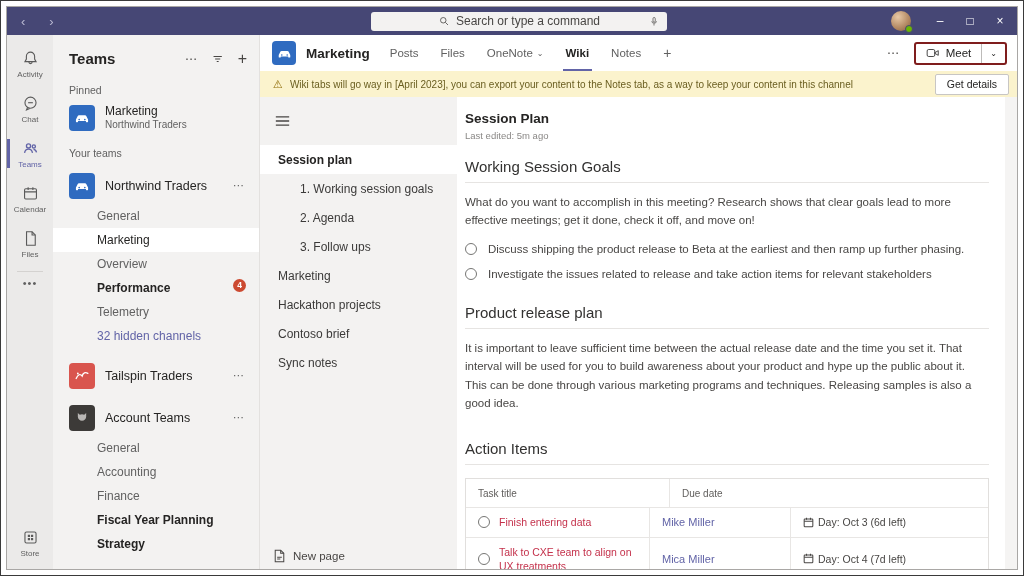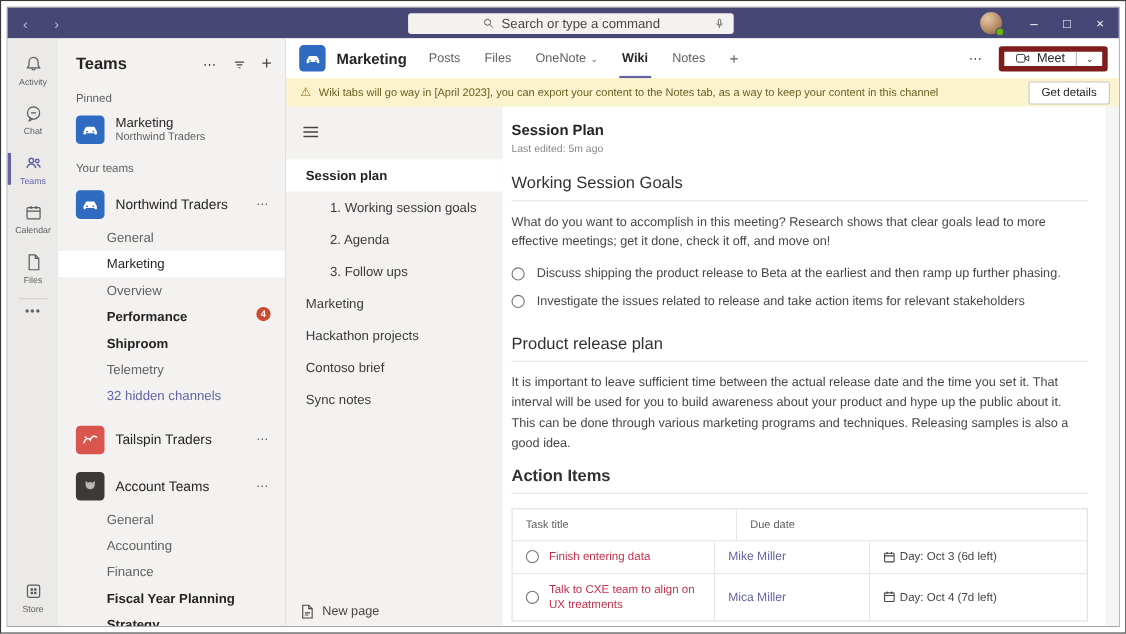--- a/index.html
+++ b/index.html
@@ -70,21 +70,21 @@
   .ch-icon svg{width:19px;height:19px;}
   .ch-name{font-size:13.5px;font-weight:bold;color:#252423;margin:0 20px 0 10px;}
   .tabs{display:flex;gap:22px;align-self:stretch;align-items:center;font-size:11.5px;color:#616161;}
   .tab{position:relative;height:100%;display:flex;align-items:center;gap:4px;}
   .tab .chev{font-size:8px;color:#616161;}
   .tab.active{color:#252423;font-weight:bold;}
   .tab.active::after{content:"";position:absolute;left:-3px;right:-3px;bottom:0;height:2.5px;background:#6264a7;}
   .add-tab{font-size:14px;color:#616161;font-weight:300;margin-left:0;}
   .hdr-right{margin-left:auto;display:flex;align-items:center;gap:14px;}
   .hdr-dots{color:#484644;font-size:12px;letter-spacing:1px;}
-  .meet-btn{display:flex;align-items:stretch;border:5px solid #7f1d1d;border-radius:3px;height:23px;background:#fff;color:#252423;}
+  .meet-btn{display:flex;align-items:stretch;border:2px solid #7f1d1d;border-radius:3px;height:23px;background:#fff;color:#252423;}
   .meet-main{display:flex;align-items:center;gap:6px;padding:0 10px;font-size:11.5px;border-right:1px solid #bdbbb9;}
   .meet-main svg{width:14px;height:12px;stroke:#252423;fill:none;stroke-width:1.4;}
   .meet-chev{display:flex;align-items:center;padding:0 8px;font-size:8px;color:#252423;}
 
   
   .banner{flex:0 0 26px;background:#fbf3cd;display:flex;align-items:center;padding:0 8px 0 13px;gap:7px;}
   .warn-icon{color:#8f6d09;font-size:11px;line-height:1;}
   .banner-text{flex:1;font-size:10px;color:#6a5e20;white-space:nowrap;overflow:hidden;}
   .get-details{background:#fff;border:1px solid #c8c6c4;border-radius:2px;padding:3.5px 11px;font-size:10.5px;color:#252423;white-space:nowrap;font-family:inherit;}
 
@@ -247,21 +247,20 @@
         <span class="team-name">Northwind Traders</span>
         <span class="team-more">⋯</span>
       </div>
       <div class="channel">General</div>
       <div class="channel selected">Marketing</div>
       <div class="channel">Overview</div>
       <div class="channel unread">
         <span>Performance</span>
         <span class="badge">4</span>
       </div>
-      <div class="channel unread">Shiproom</div>
       <div class="channel">Telemetry</div>
       <div class="channel link">32 hidden channels</div>
 
       <div class="team-row" style="margin-top:10px;">
         <span class="team-avatar av-red">
           <svg viewBox="0 0 24 24">
               <path d="M5 15c2-5 5-6 7.2-3 1-4 4-5 6.8-3.2" stroke="#fff" fill="none" stroke-width="1.6" stroke-linecap="round"></path>
               <circle cx="7" cy="9" r="1.1" fill="#fff"></circle>
             </svg>
         </span>
@@ -374,21 +373,21 @@
             <span>Discuss shipping the product release to Beta at the earliest and then ramp up further phasing.</span>
           </div>
           <div class="check-row">
             <span class="circle"></span>
             <span>Investigate the issues related to release and take action items for relevant stakeholders</span>
           </div>
 
           <div class="sec-head" style="margin-top:24px;">Product release plan</div>
           <div class="para">It is important to leave sufficient time between the actual release date and the time you set it. That interval will be used for you to build awareness about your product and hype up the public about it. This can be done through various marketing programs and techniques. Releasing samples is also a good idea.</div>
 
-          <div class="sec-head" style="margin-top:12px;font-weight:bold;">Action Items</div>
+          <div class="sec-head" style="margin-top:28px;">Action Items</div>
 
           <div class="ai-table">
             <div class="t-row t-head">
               <div class="t-cell">Task title</div>
               <div class="t-cell c3">Due date</div>
             </div>
 
             <div class="t-row t-body">
               <div class="t-cell">
                 <span class="circle"></span>

